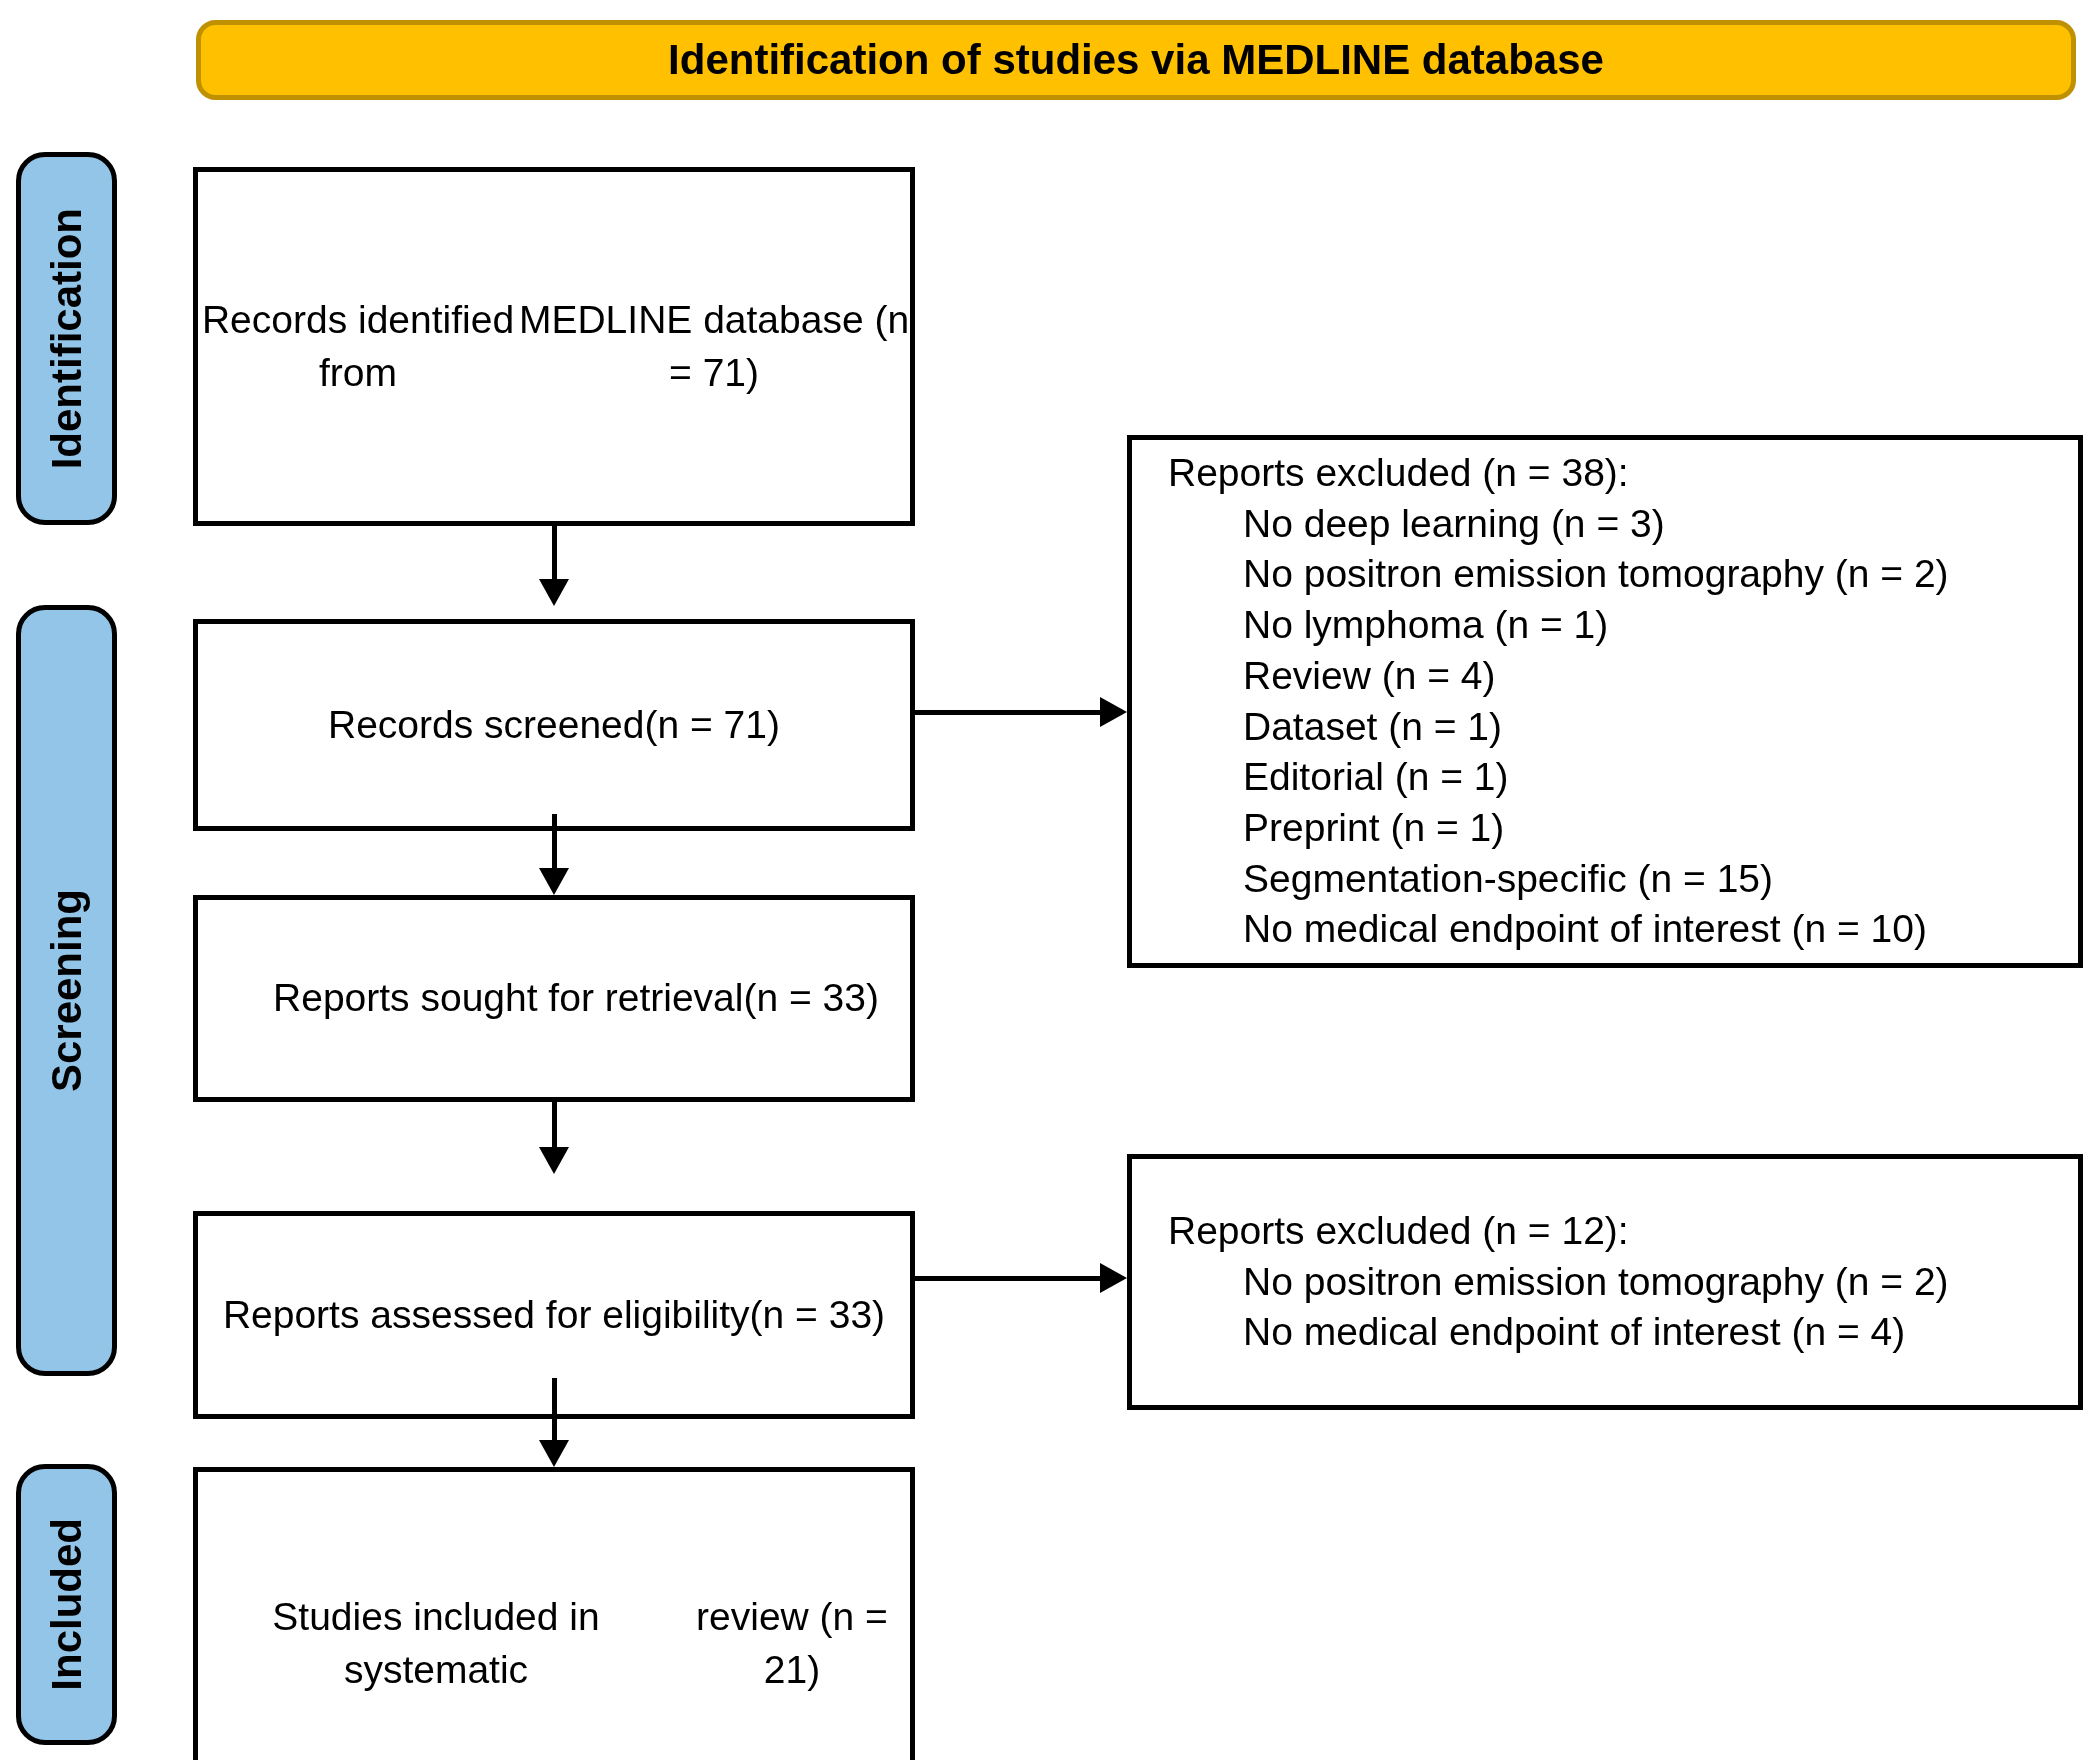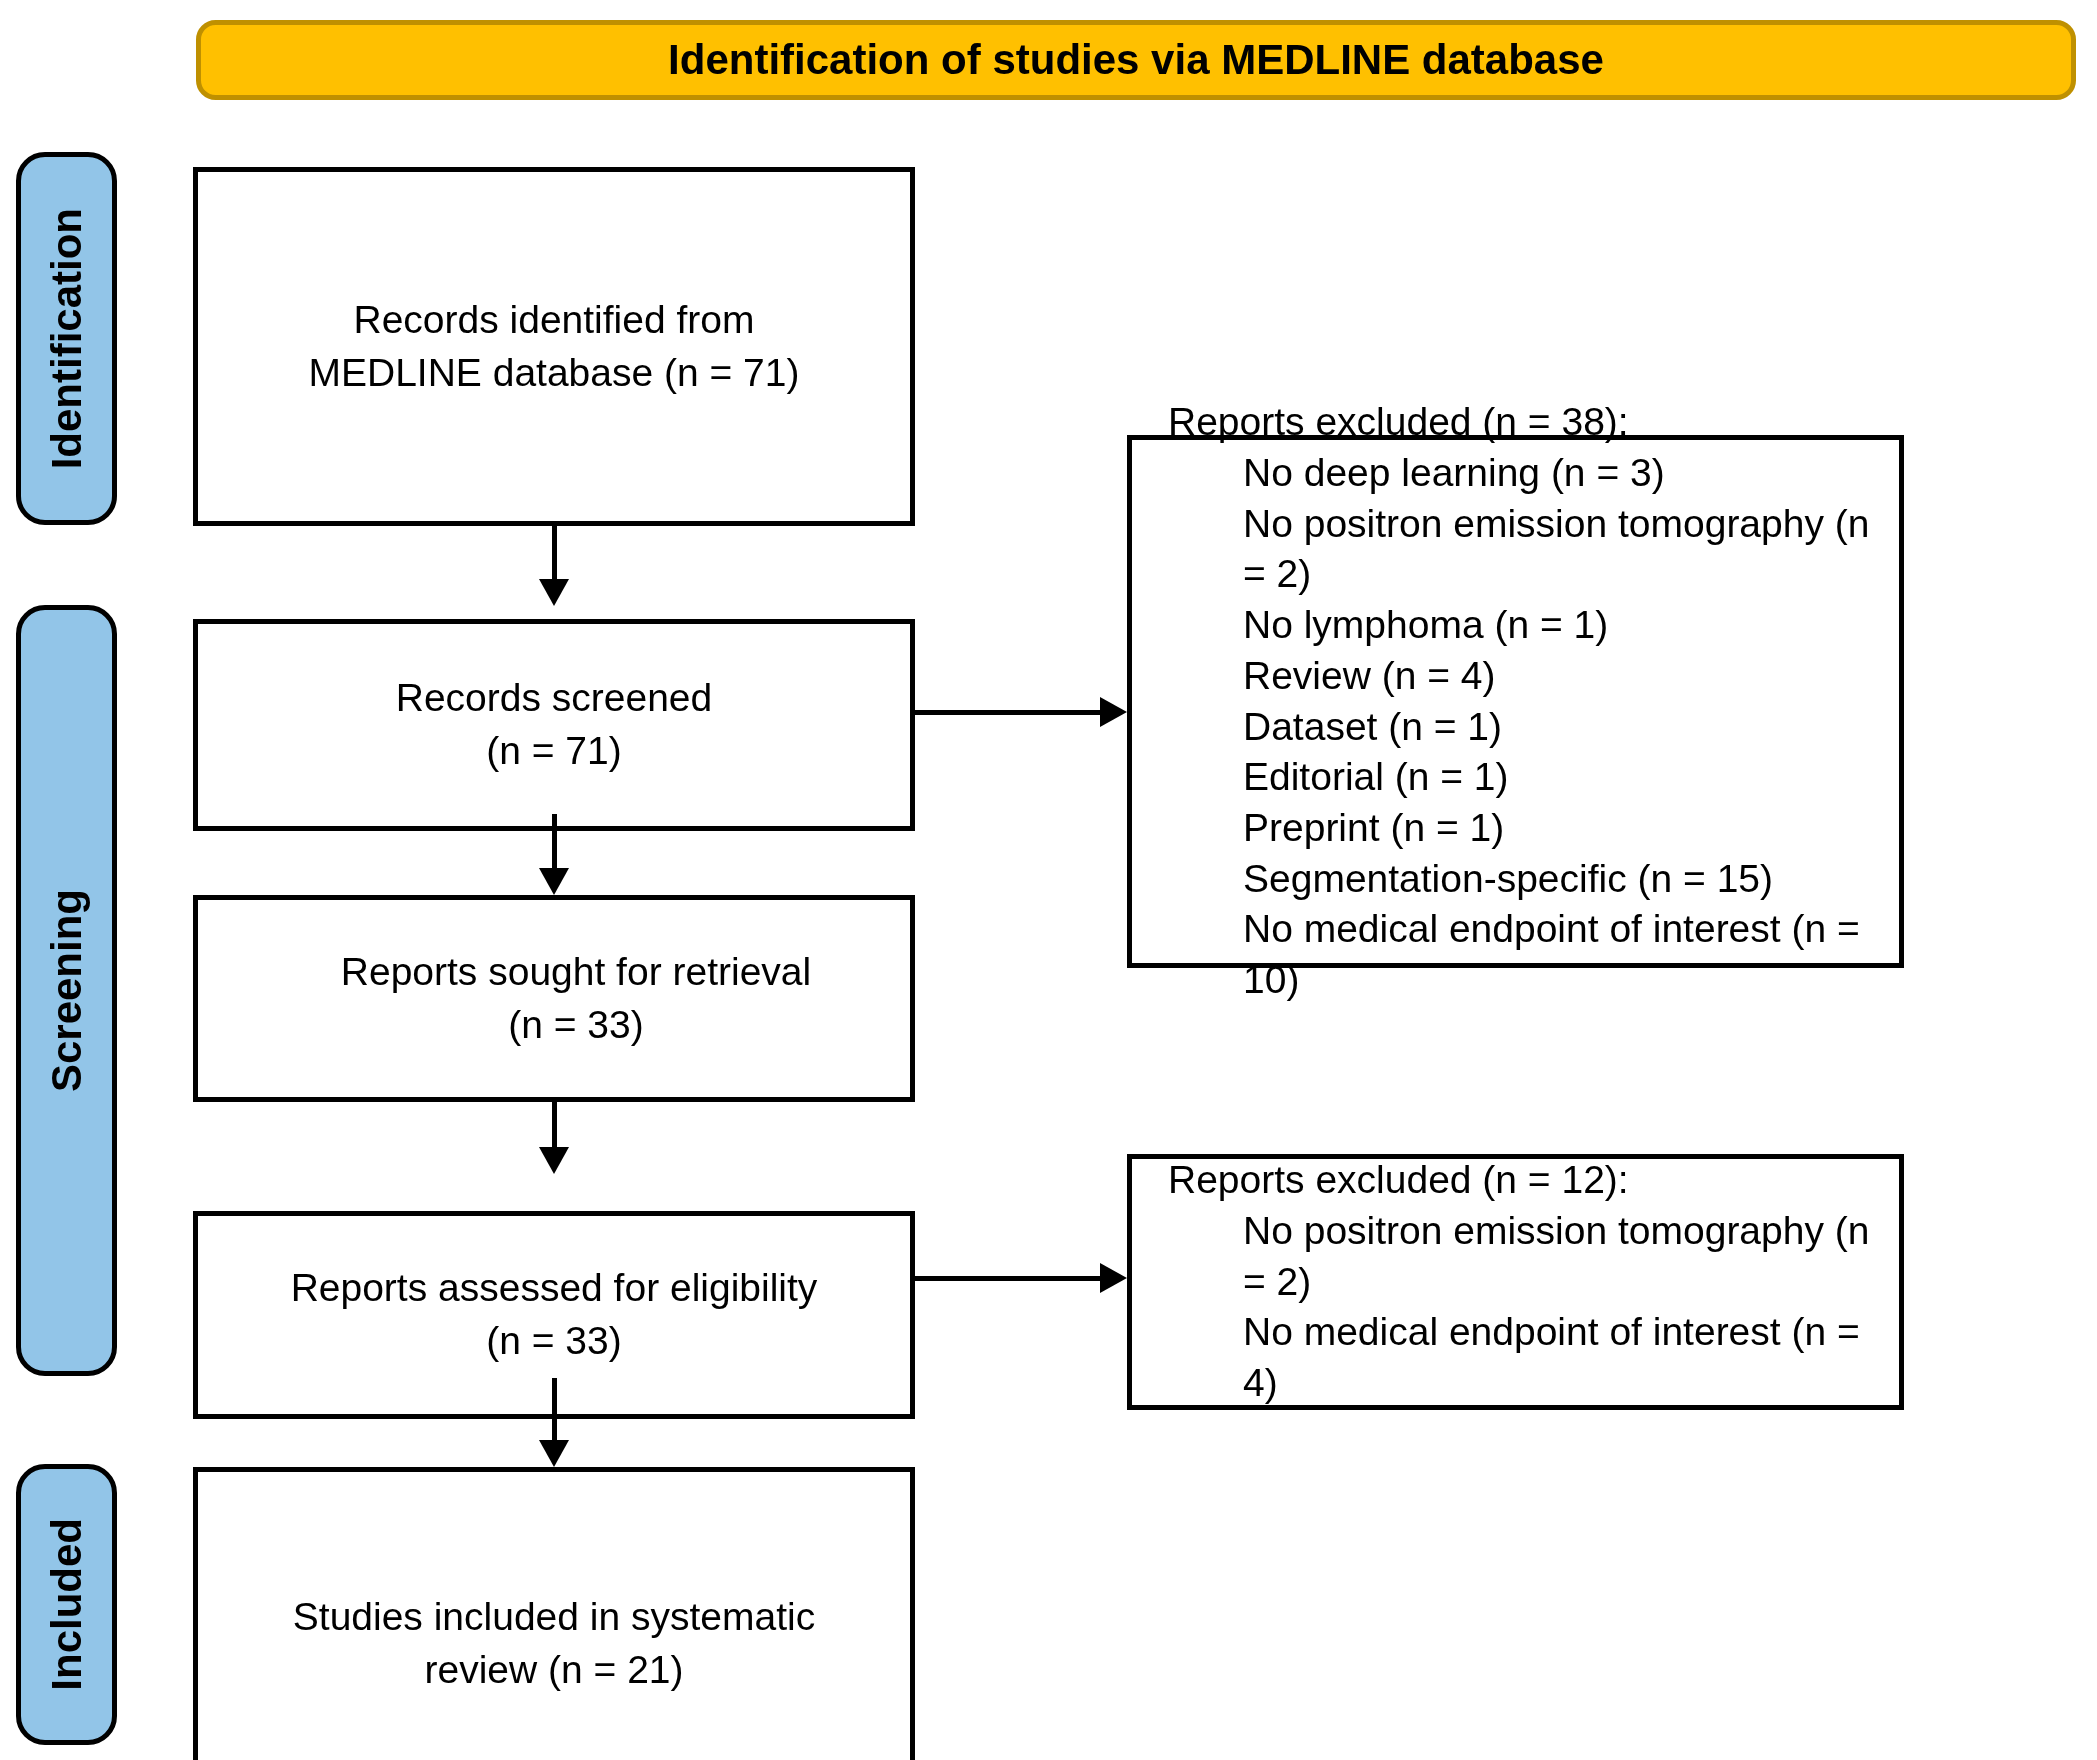--- a/index.html
+++ b/index.html
@@ -45,29 +45,29 @@
     font-size:42px;
     white-space:nowrap;
   }
 
   .node{
     position:absolute;
     left:193px;width:722px;
     background:#fff;
     border:5.9px solid var(--box-border);
     box-sizing:border-box;
-    display:flex;flex-direction:column;
+    display:flex;flex-direction:row;
     align-items:center;justify-content:center;
     text-align:center;
     font-size:39px;line-height:1.35;
   }
 
   .excl{
     position:absolute;
-    left:1127px;width:777px;
+    left:1127px;width:956px;
     background:#fff;
     border:5.9px solid var(--box-border);
     box-sizing:border-box;
     display:flex;flex-direction:column;justify-content:center;
     font-size:39px;line-height:1.3;
     padding:6.5px 19.6px 6.5px 36px;
   }
   .excl-item{padding-left:75px;}
 
   .arrow-line-v{position:absolute;width:4.6px;background:#000;}

